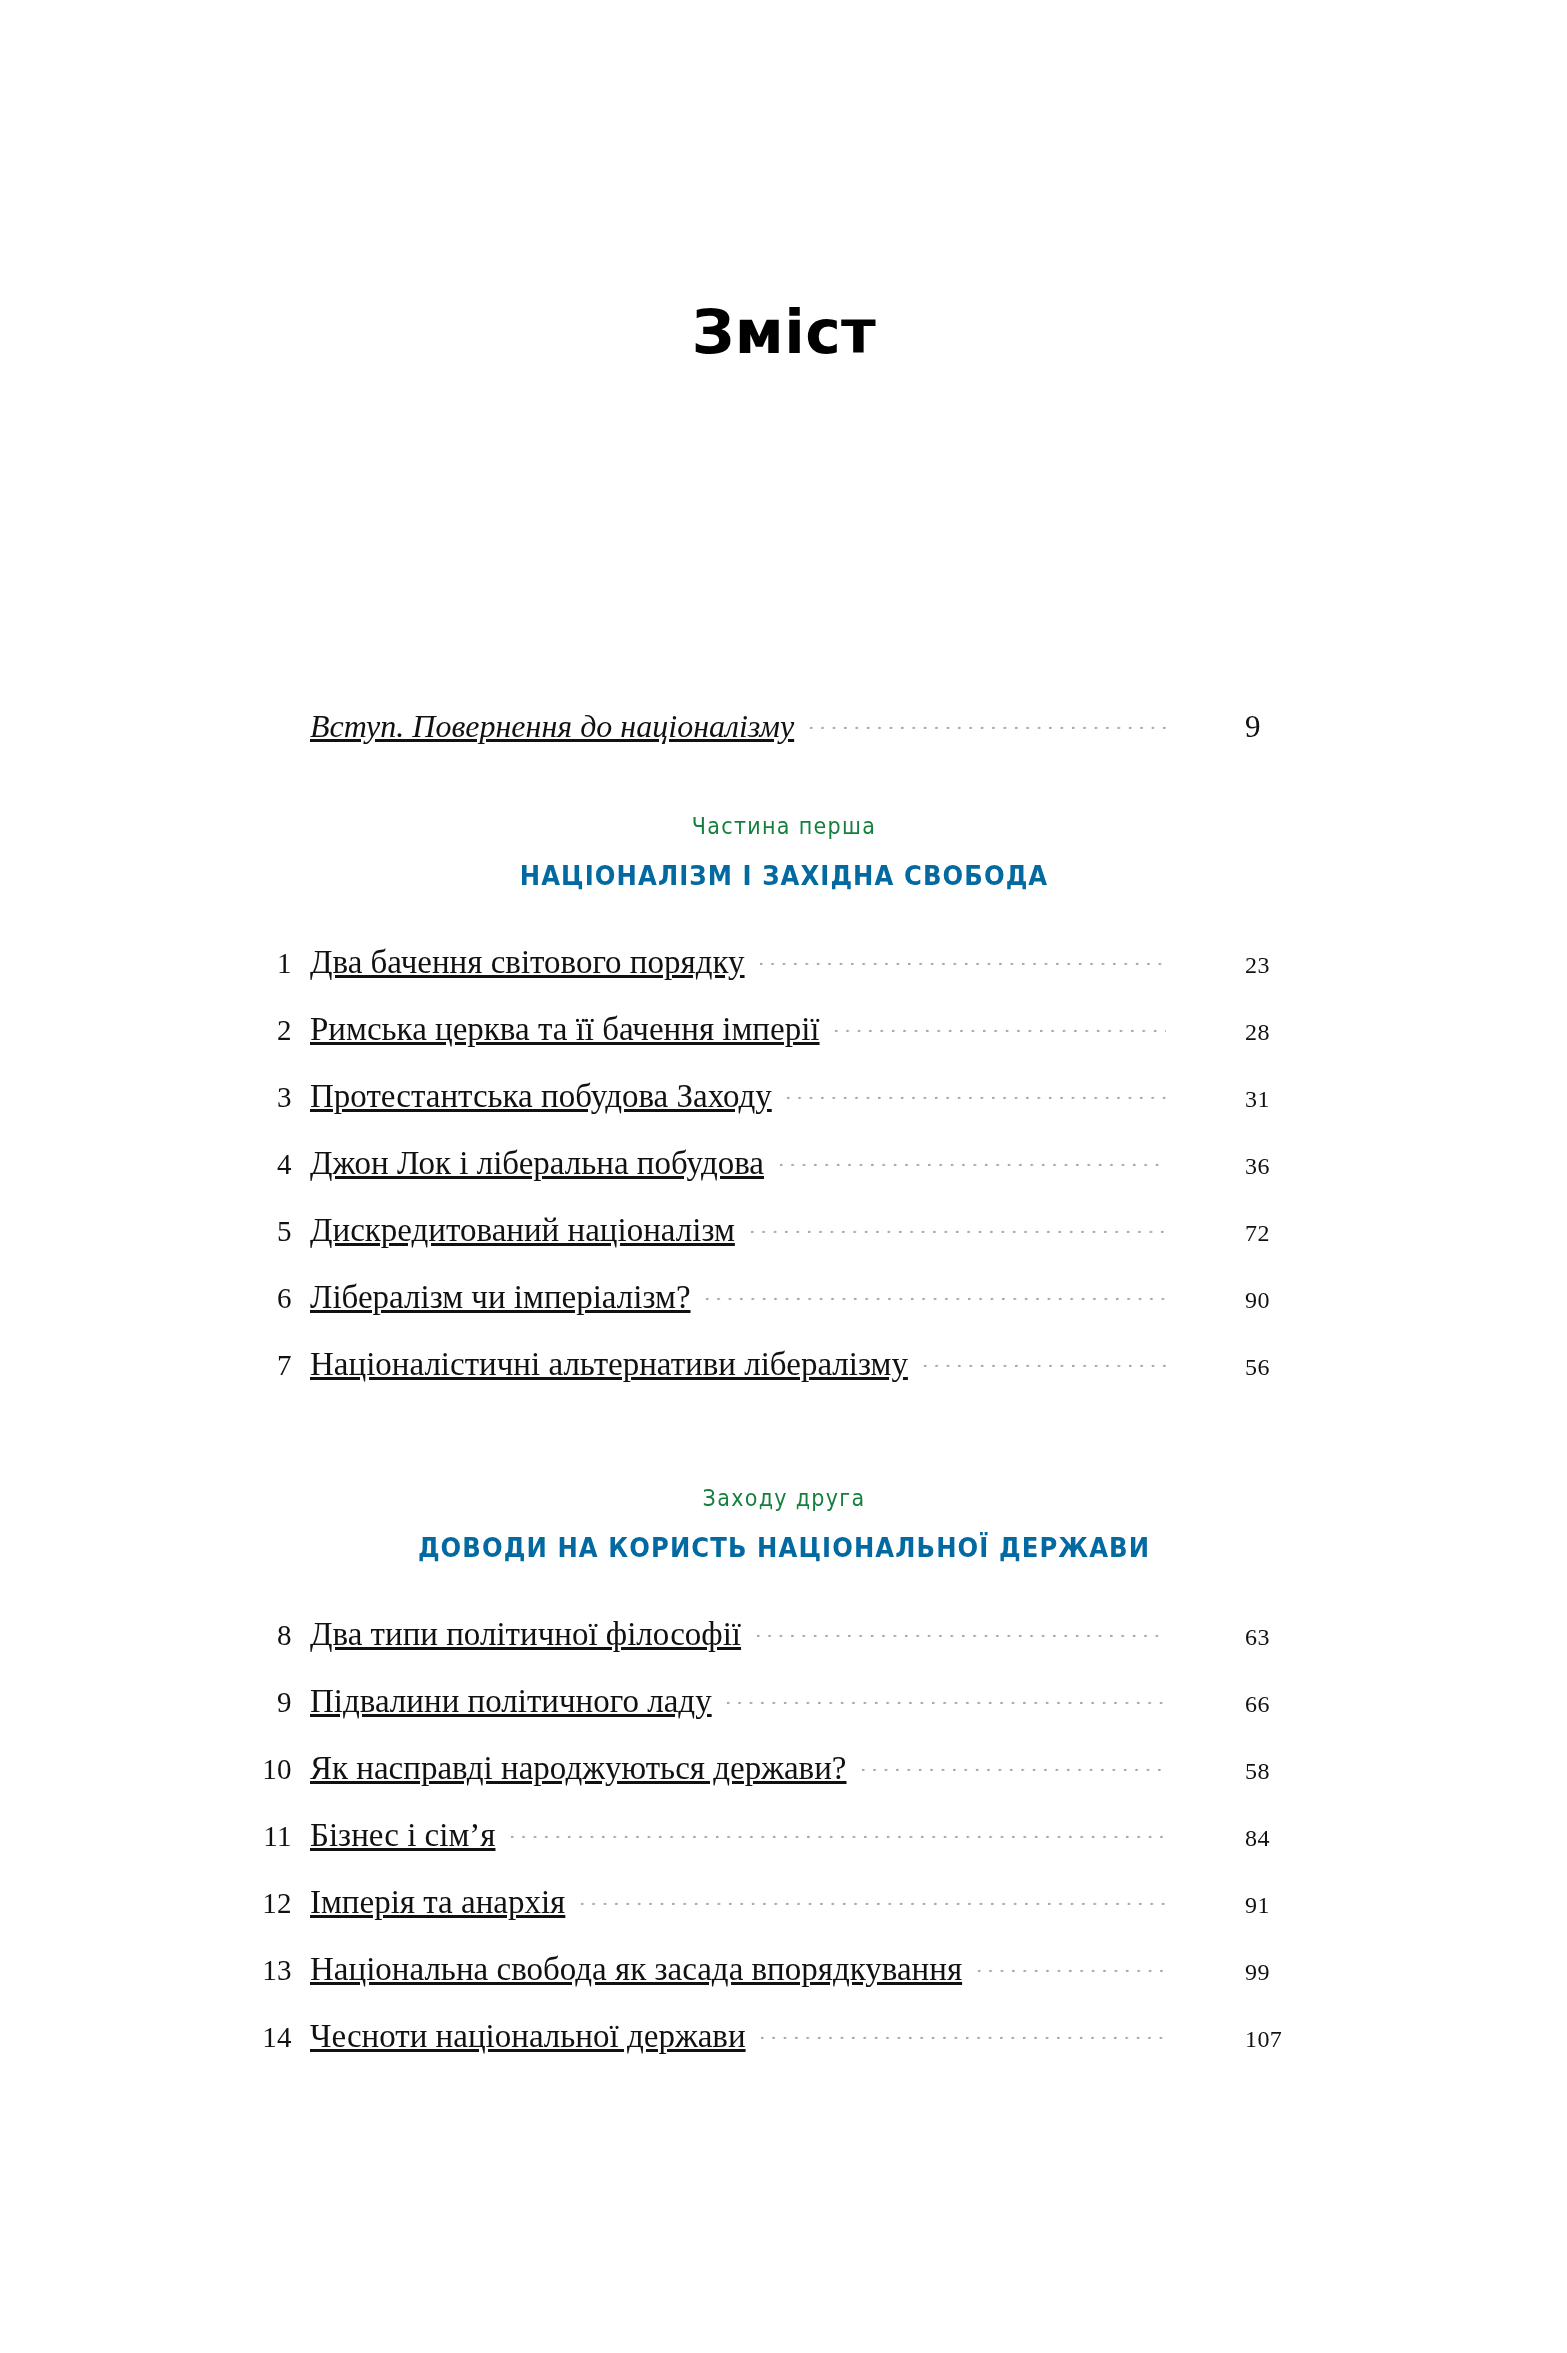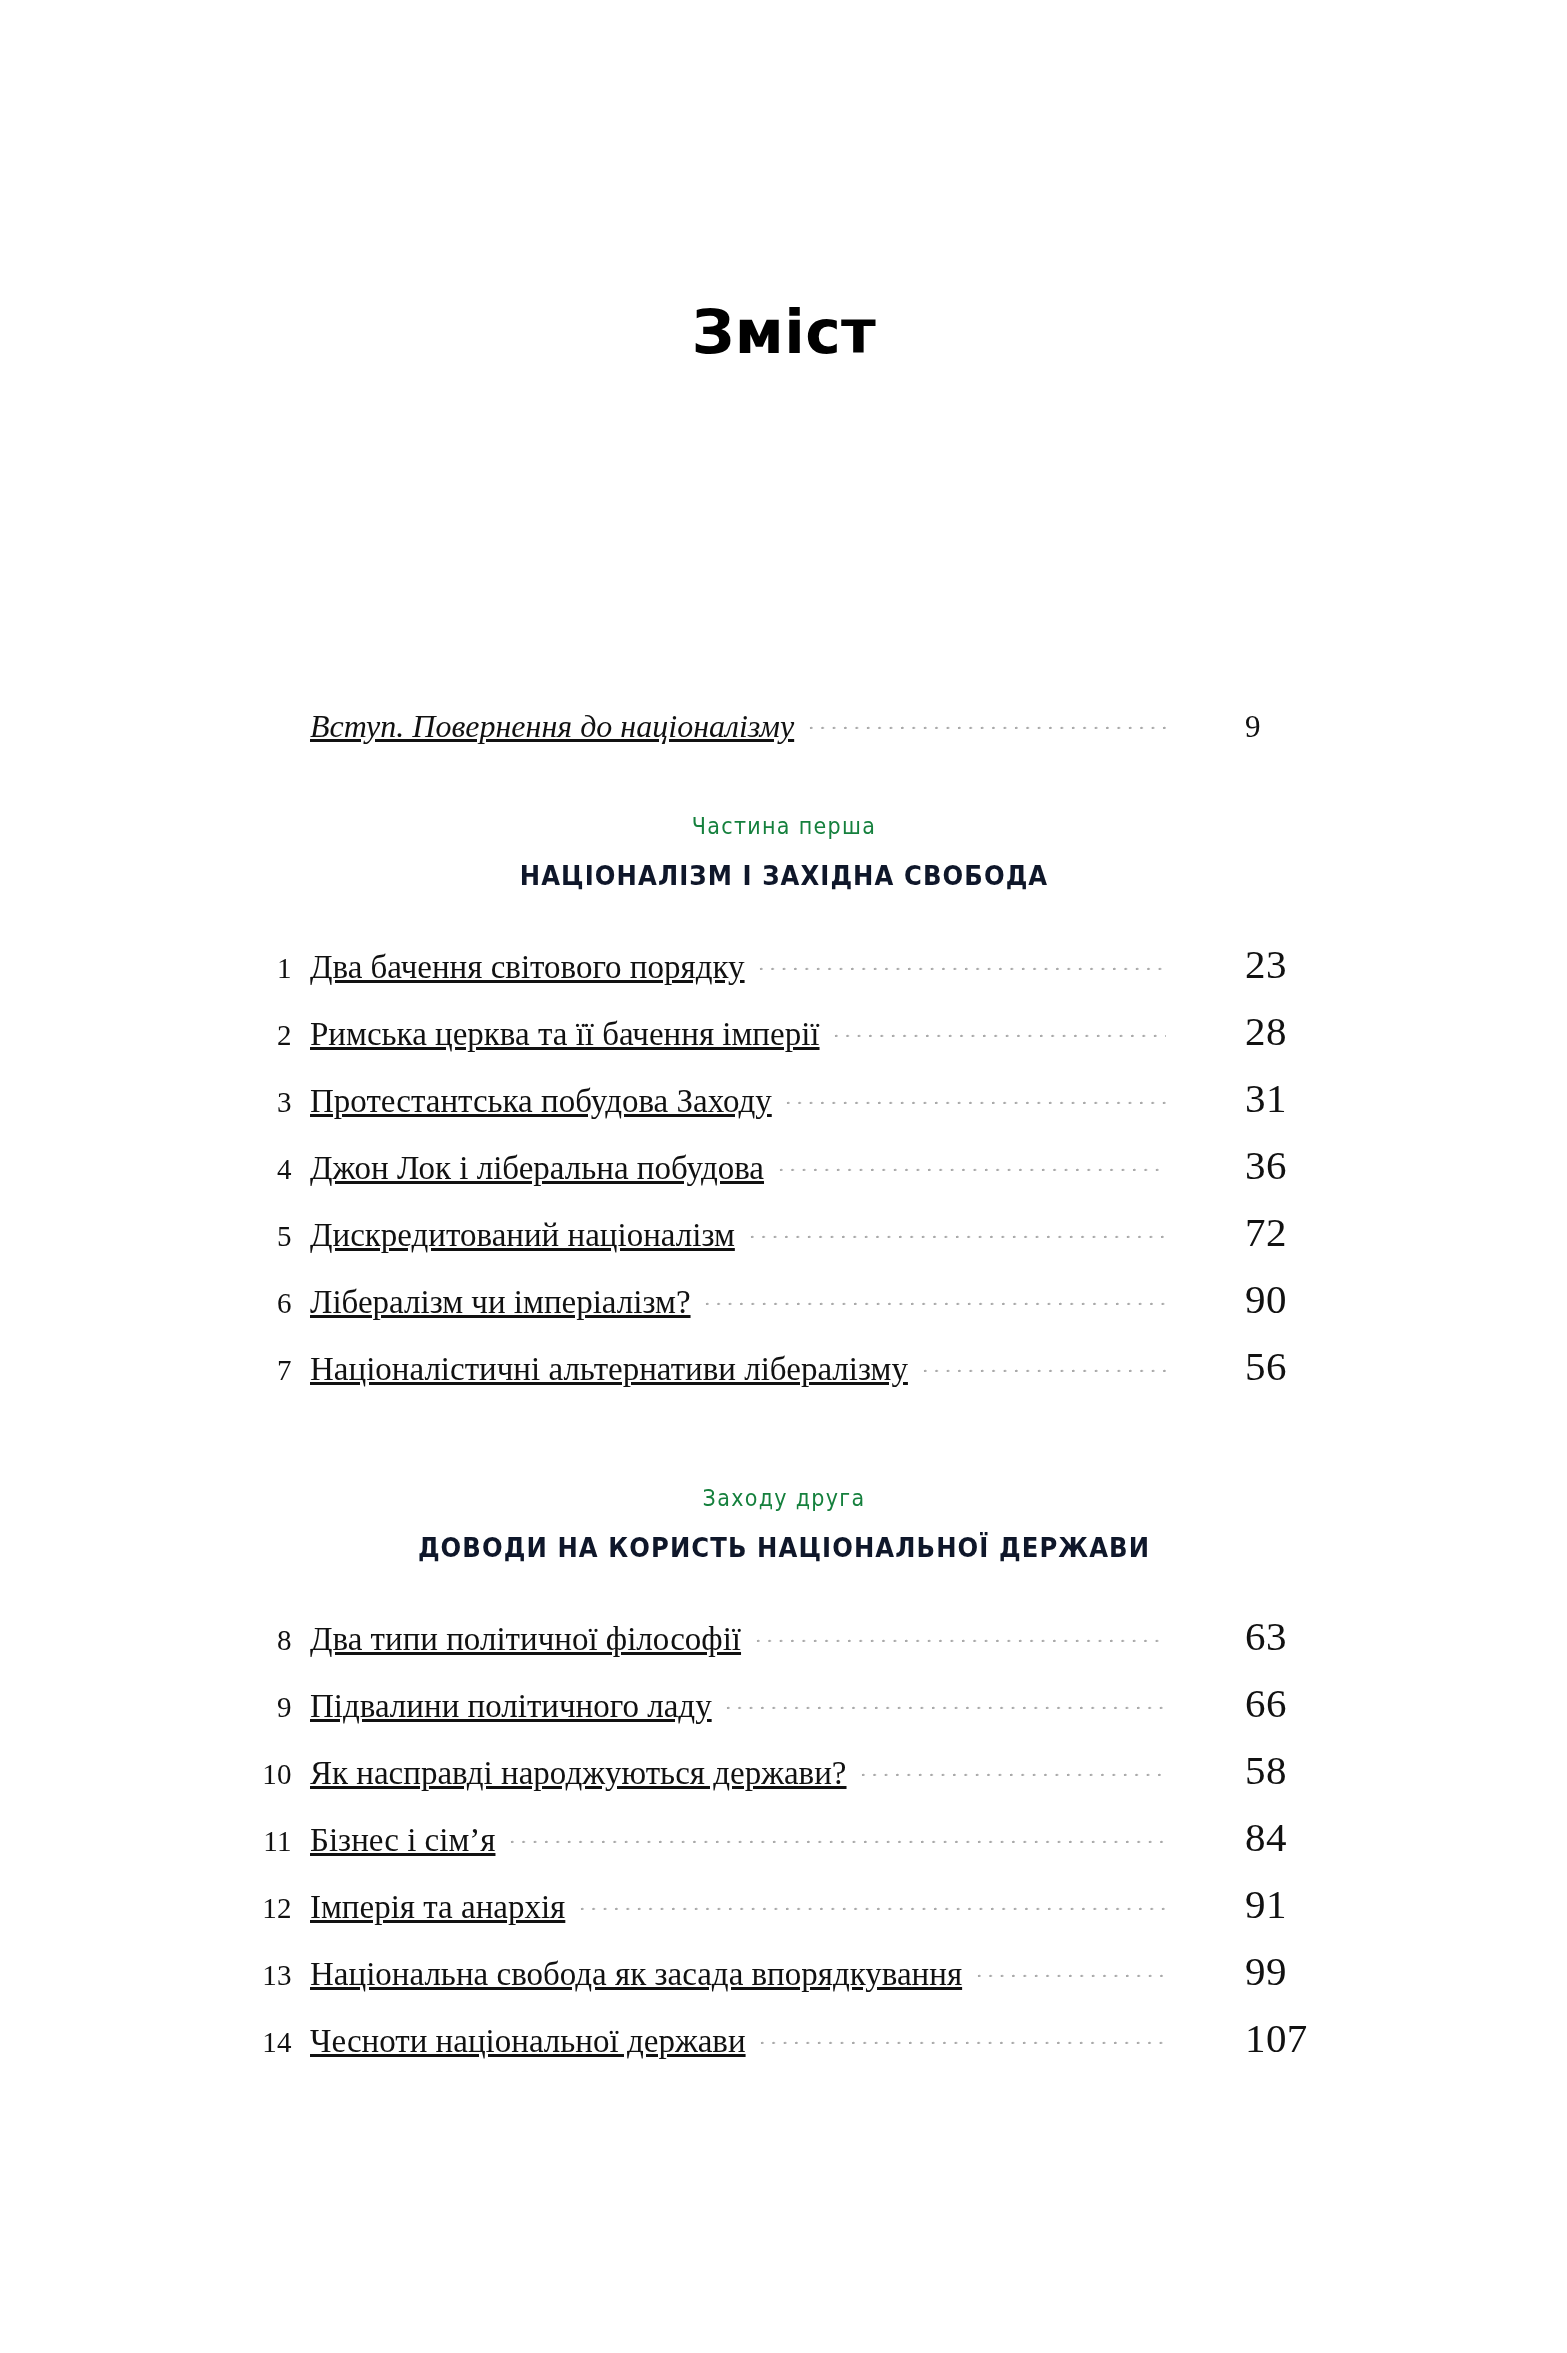--- a/index.html
+++ b/index.html
@@ -82,21 +82,21 @@
     height: 4.1px;
     background-image: radial-gradient(circle at 2px 2px, #a9a9a9 1.3px, rgba(255,255,255,0) 1.6px);
     background-size: 11.4px 4.1px;
     background-repeat: repeat-x;
   }
   .entry-page {
     width: 78px;
     flex: 0 0 78px;
     text-align: left;
     padding-left: 64px;
-    font-size: 41px;
+    font-size: 24px;
     color: #111111;
     font-feature-settings: "onum" 1;
     letter-spacing: 0.4px;
   }
 
   
   .entry-intro {
     height: 67px;
   }
   .entry-intro .entry-label {
@@ -117,21 +117,21 @@
     font-size: 23px;
     letter-spacing: 1.3px;
     color: #15803d;
     line-height: 1;
   }
   .part-title {
     font-family: "DejaVu Sans Condensed", "Liberation Sans Narrow", "Liberation Sans", sans-serif;
     font-weight: 700;
     font-size: 27px;
     letter-spacing: 1.1px;
-    color: #0f172a;
+    color: #0369a1;
     line-height: 1;
     margin-top: 24px;
   }
 
   
   .sp-before-part1 { height: 44px; }
   .sp-after-part1  { height: 51px; }
   .sp-before-part2 { height: 78px; }
   .sp-after-part2  { height: 51px; }
 </style>

